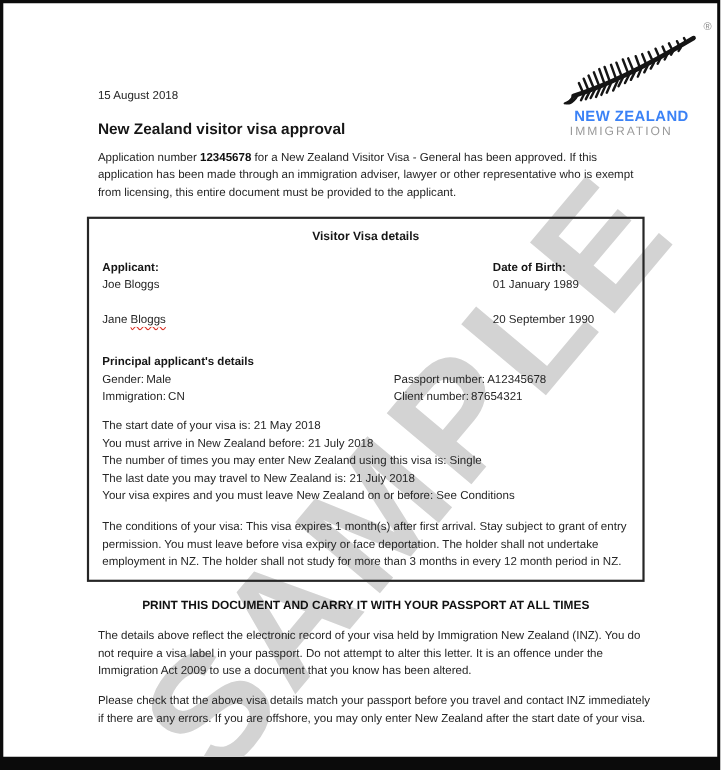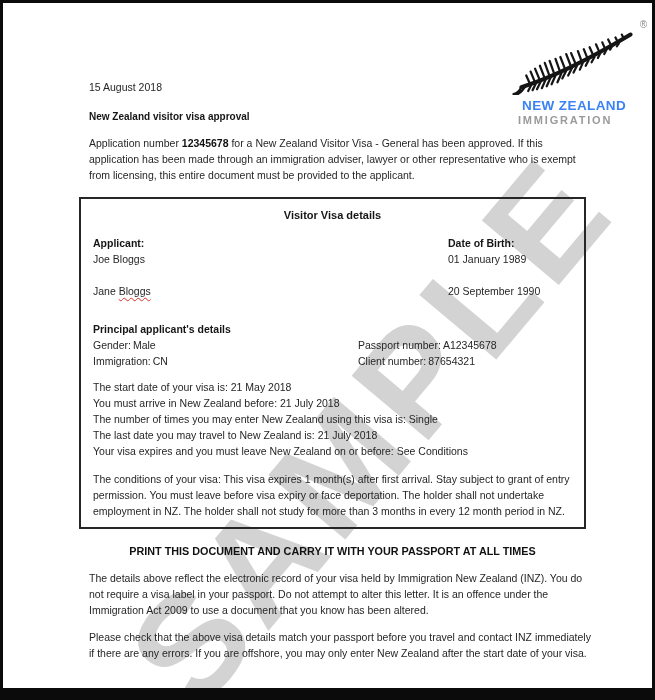--- a/index.html
+++ b/index.html
@@ -11,26 +11,26 @@
   .watermark{
     position:absolute;left:368px;top:428px;z-index:0;
     transform:translate(-50%,-50%) rotate(-50deg);
     font-size:146px;font-weight:bold;letter-spacing:8px;
     color:#d3d3d3;white-space:nowrap;user-select:none;
   }
   .logo{position:absolute;top:14px;left:502px;width:150px;z-index:1;}
   .logo svg{display:block;margin-left:6px;}
   .reg{position:absolute;top:2px;right:8px;color:#8a8a8a;font-size:10px;}
   .brand{font-size:13.5px;font-weight:bold;letter-spacing:.4px;color:#3b82f6;margin:3px 0 1px 17px;}
-  .division{font-size:11px;font-weight:bold;letter-spacing:1.8px;color:#9a9a9a;margin-left:13px;}
+  .division{font-size:11px;font-weight:normal;letter-spacing:1.8px;color:#9a9a9a;margin-left:13px;}
 
   .content{position:relative;z-index:1;padding:76px 66px 0 76px;font-size:10.5px;line-height:16px;}
   .indent{margin-left:10px;}
   .date{margin-bottom:14px;}
-  .subject{font-weight:bold;font-size:10px;color:#161616;margin-bottom:10px;}
+  .subject{font-weight:bold;font-size:14px;color:#161616;margin-bottom:10px;}
   .intro{margin:0 0 14px 10px;width:497px;}
   .intro b{color:#111;}
 
   .visa-box{border:2px solid #262626;box-sizing:border-box;width:507px;padding:8px 12px;background:transparent;}
   .box-title{text-align:center;font-weight:bold;font-size:11px;color:#161616;margin-bottom:12px;}
   .row{display:flex;}
   .col-a{width:355px;}
   .col-b{flex:1;}
   .col-a2{width:265px;}
   .bold{font-weight:bold;color:#161616;}

